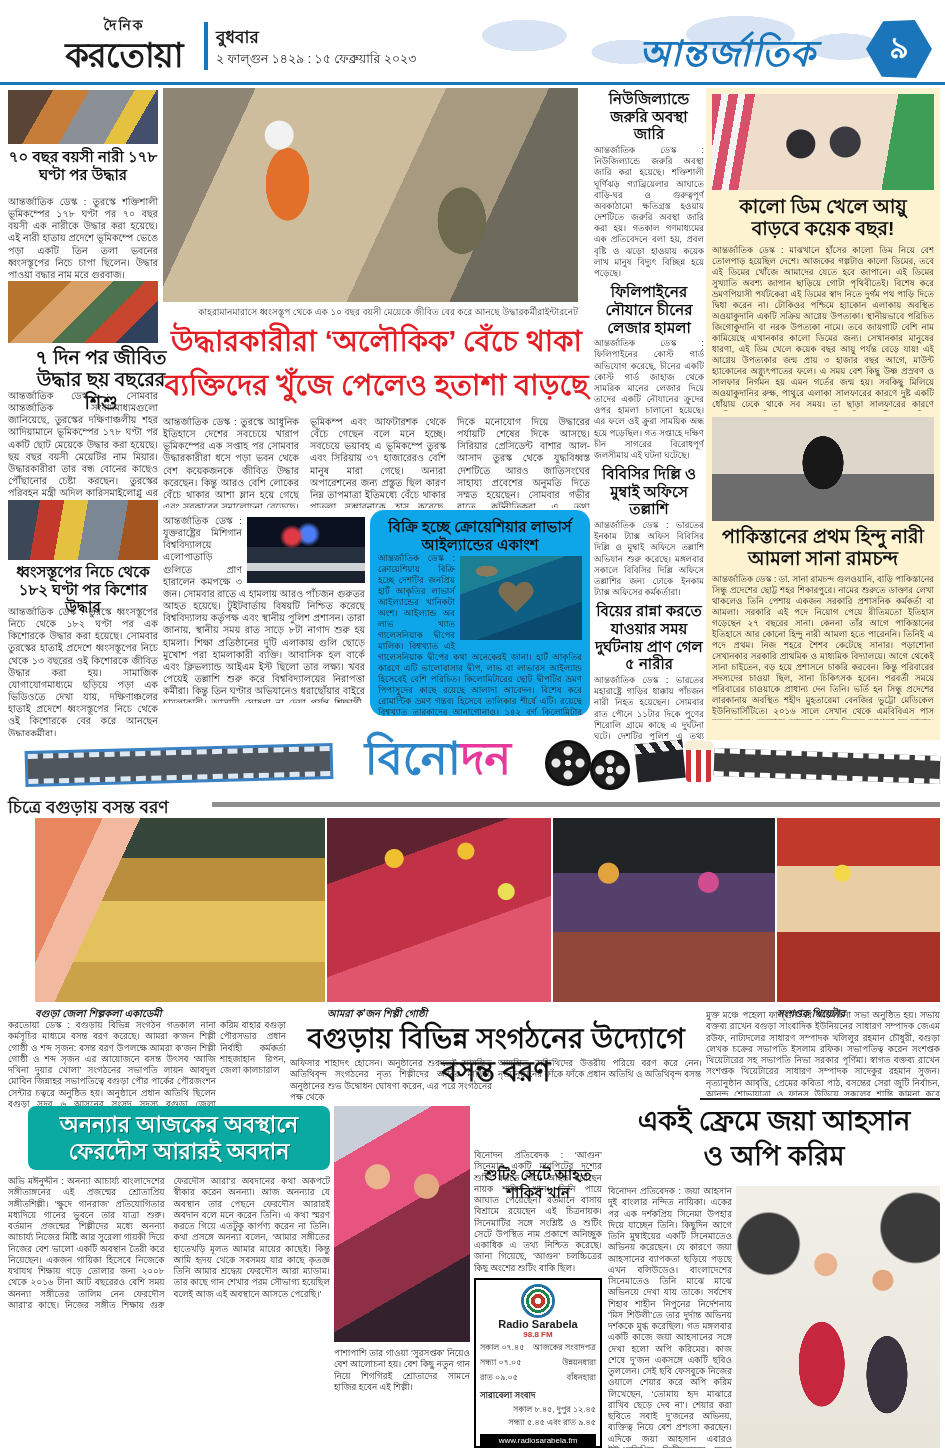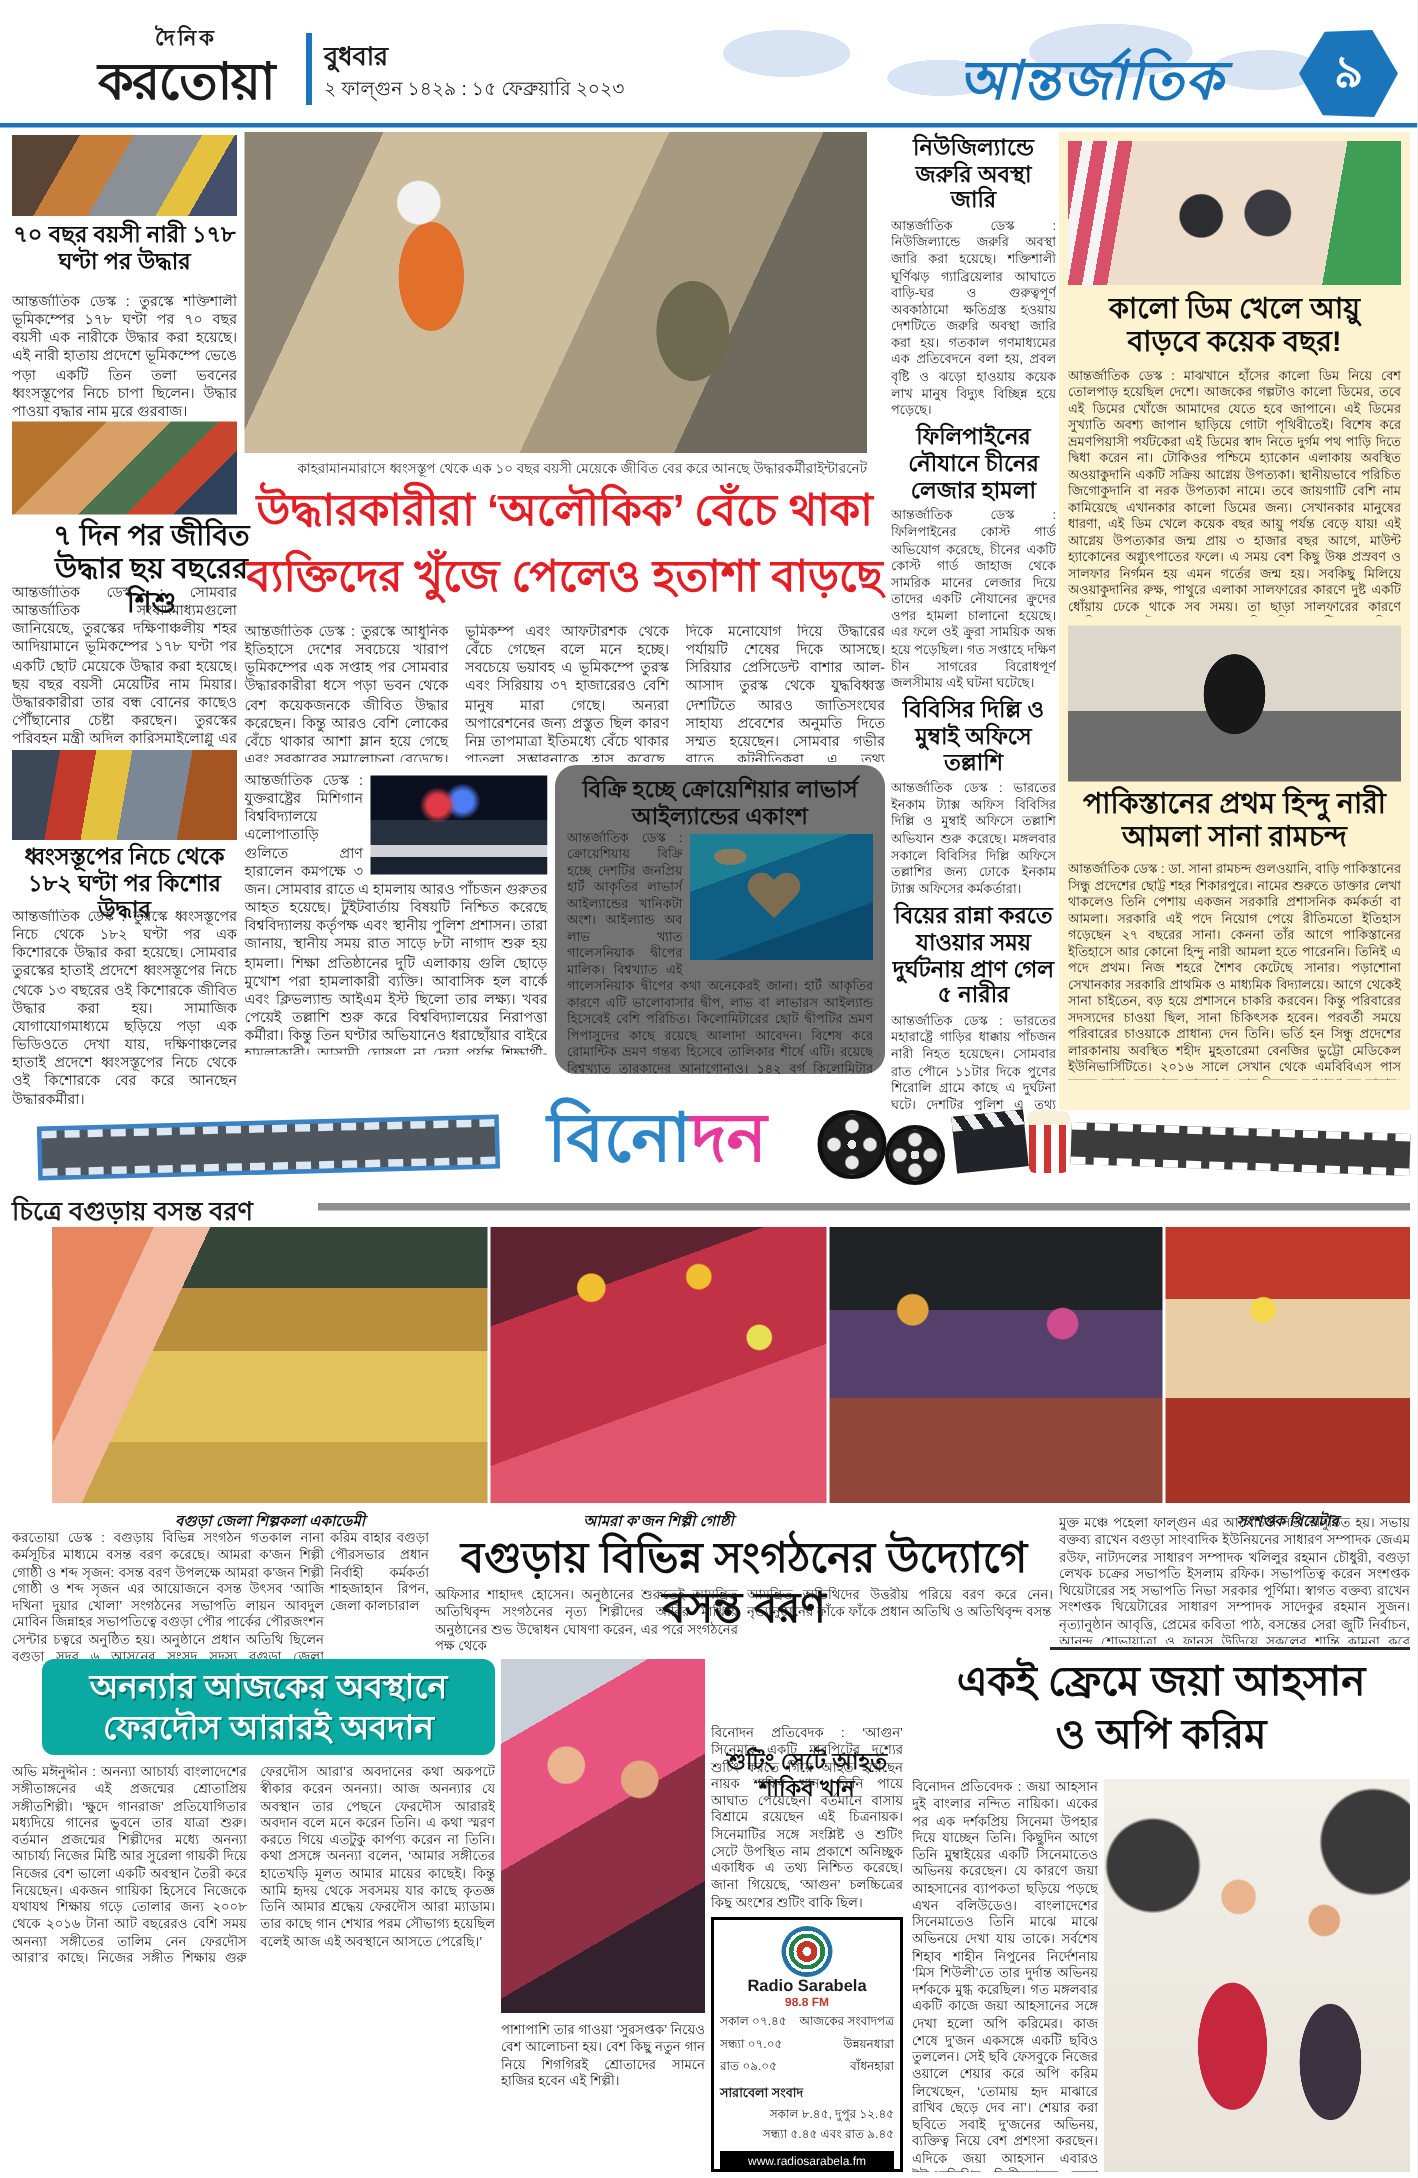--- a/index.html
+++ b/index.html
@@ -48,21 +48,21 @@
 #lc3{left:457px;top:416px;width:133px;height:92px}
 
 #mich{left:163px;top:510px;width:202px}
 #michttl{font-size:15px}
 #michbody{margin-top:5px;height:188px}
 #michphoto{float:right;width:118px;height:66px;margin:2px 0 3px 5px;background:
  radial-gradient(circle at 38% 30%,rgba(235,60,70,.95) 0 7px,transparent 12px),
  radial-gradient(circle at 52% 26%,rgba(80,130,255,.95) 0 7px,transparent 12px),
  linear-gradient(180deg,#0b1020 0 45%,#27303f 45% 70%,#cfd3d8 70% 82%,#1a2230 82%)}
 
-#croabox{left:370px;top:510px;width:220px;height:206px;background:#737373;border-radius:14px;padding:8px;overflow:hidden}
+#croabox{left:370px;top:510px;width:220px;height:206px;background:#0ea5e9;border-radius:14px;padding:8px;overflow:hidden}
 #croattl{font-size:15px}
 #croaphoto{float:right;width:122px;height:84px;margin:3px 0 3px 5px;background:
  radial-gradient(ellipse 18px 9px at 22% 18%,#8a7a5d 0 60%,transparent 61%),
  linear-gradient(160deg,#1d7f94 0 30%,#0e5f83 30% 70%,#0a4a6e 70%)}
 .heart{position:relative;left:38px;top:26px;width:36px;height:34px}
 .heart:before,.heart:after{content:"";position:absolute;top:0;width:18px;height:30px;border-radius:18px 18px 0 0;background:#7c6d50}
 .heart:before{left:18px;transform:rotate(-45deg);transform-origin:0 100%}
 .heart:after{left:0;transform:rotate(45deg);transform-origin:100% 100%}
 #croabody{font-size:8.6px}
 
@@ -111,21 +111,21 @@
  radial-gradient(circle at 62% 18%,#f0c030 0 8px,transparent 9px),
  radial-gradient(circle at 80% 40%,#e6e052 0 8px,transparent 9px),
  linear-gradient(160deg,#5d2330 0 25%,#c23247 25% 60%,#e0556b 60%)}
 #phc{left:553px;top:818px;width:222px;height:184px;background:
  radial-gradient(circle at 25% 30%,#e2a33c 0 10px,transparent 11px),
  radial-gradient(circle at 70% 35%,#cf4d8e 0 10px,transparent 11px),
  linear-gradient(180deg,#1f2326 0 30%,#54406b 30% 62%,#91483a 62%)}
 #phd{left:777px;top:818px;width:163px;height:184px;background:
  radial-gradient(circle at 40% 30%,#f5d74a 0 8px,transparent 9px),
  linear-gradient(180deg,#c0392b 0 26%,#e9cda4 26% 62%,#a93226 62%)}
-.pcap{position:absolute;top:1006px;font-size:10px;font-weight:bold;font-style:italic;text-align:center;color:#111}
+.pcap{position:absolute;top:1006px;font-size:10px;font-weight:bold;font-style:italic;text-align:left;color:#111}
 #cap1{left:35px;width:290px}#cap2{left:327px;width:224px}#cap3{left:777px;width:163px}
 
 #spl{left:8px;top:1020px;width:208px;height:88px;font-size:8.8px}
 #spn{left:220px;top:1020px;width:66px;height:88px;font-size:8.8px}
 #sph{left:290px;top:1022px;width:412px;font-size:28px}
 #spc2{left:290px;top:1058px;width:202px;height:50px;font-size:8.8px}
 #spc3{left:498px;top:1058px;width:204px;height:50px;font-size:8.8px}
 #spr{left:706px;top:1010px;width:234px;height:86px;font-size:8.8px}
 #entrule{left:700px;top:1098px;width:240px;height:2px;background:#2a2a2a}
 

